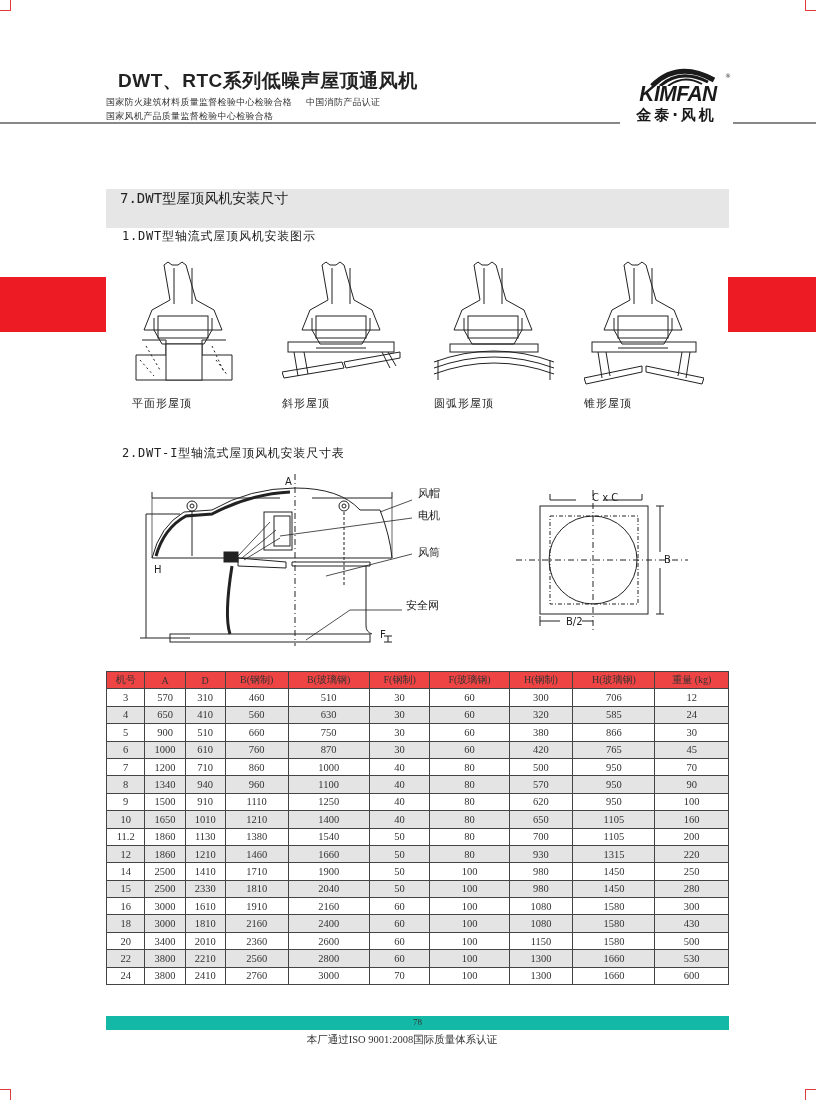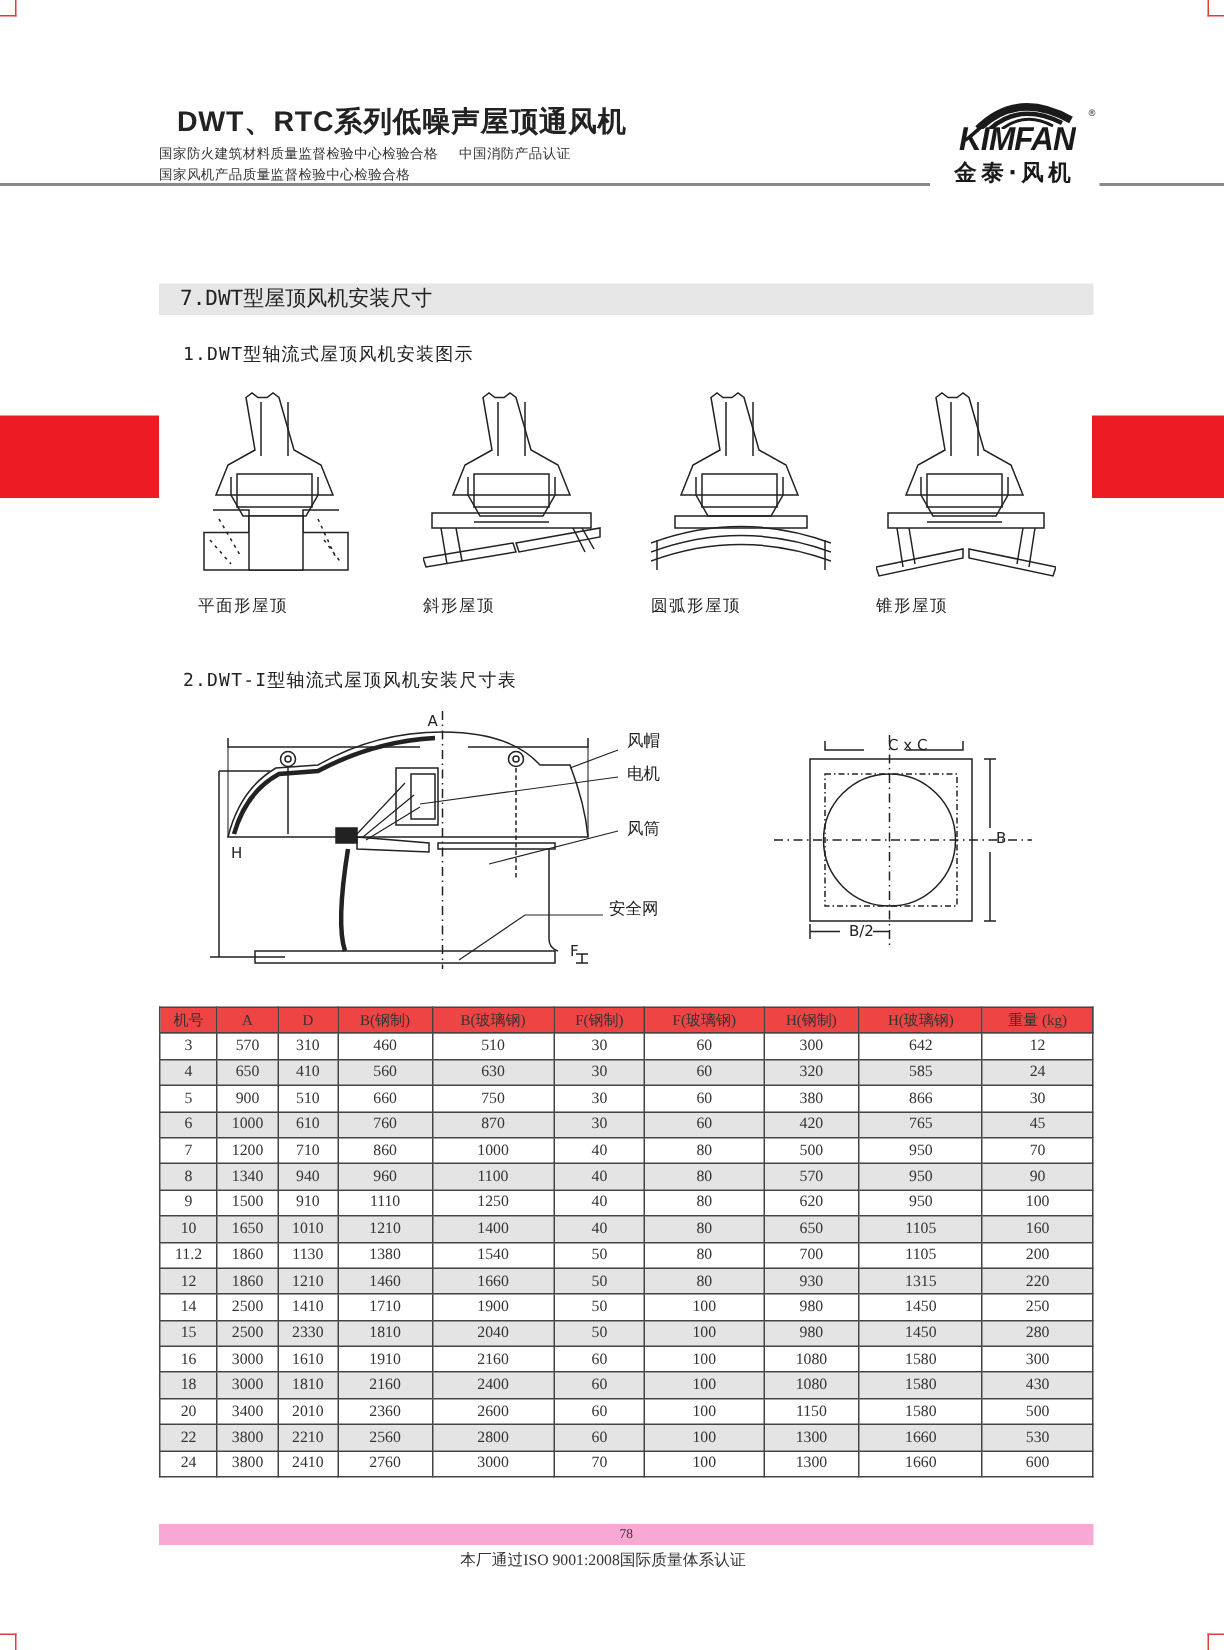--- a/index.html
+++ b/index.html
@@ -28,21 +28,21 @@
 
   .logo { position: absolute; left: 620px; top: 62px; width: 113px; height: 66px; text-align: center; }
   .logo-arc { position: absolute; left: 28px; top: 2px; width: 70px; height: 22px; }
   .logo-word { position: absolute; left: 4px; top: 20px; width: 108px; font-size: 21px; font-weight: bold;
                font-style: italic; letter-spacing: -0.5px; color: #1a1a1a; font-family: "Liberation Sans", sans-serif;
                transform: scaleY(1.05); }
   .logo-reg { position: absolute; right: 2px; top: 10px; font-size: 6px; color: #333; }
   .logo-cn { position: absolute; left: 0; top: 44px; width: 113px; font-size: 15px; font-weight: bold; color: #1a1a1a;
              letter-spacing: 3px; }
 
-  .section-bar { position: absolute; left: 106px; top: 189px; width: 623px; height: 21px; background: #e6e6e6; }
+  .section-bar { position: absolute; left: 106px; top: 189px; width: 623px; height: 39px; background: #e6e6e6; }
   .section-title { position: absolute; left: 14px; top: 1px; font-size: 14px; color: #222; font-family: "DejaVu Sans Mono", monospace; }
 
   .sub-title { position: absolute; left: 122px; font-size: 12px; color: #222; letter-spacing: 0.8px;
                font-family: "DejaVu Sans Mono", monospace; }
   .sub-title.s1 { top: 228px; }
   .sub-title.s2 { top: 445px; }
 
   .roof-fig { position: absolute; top: 260px; width: 120px; height: 130px; }
   .roof-label { position: absolute; top: 396px; font-size: 11px; color: #222; letter-spacing: 1px; width: 120px; text-align: left; }
 
@@ -50,21 +50,21 @@
   .diagram-plan { position: absolute; left: 516px; top: 490px; width: 175px; height: 140px; }
   .callout { position: absolute; font-size: 11px; color: #222; }
 
   table.dims { position: absolute; left: 106px; top: 671px; width: 623px; border-collapse: collapse;
                font-family: "Liberation Serif", "DejaVu Serif", serif; font-size: 10.5px; color: #333; }
   table.dims th, table.dims td { border: 1px solid #444; text-align: center; height: 16.4px; padding: 0; font-weight: normal; }
   table.dims th { background: #ef4444; font-size: 10px; }
   table.dims tr.alt td { background: #e4e4e4; }
   table.dims { border: 1.5px solid #333; }
 
-  .footer-bar { position: absolute; left: 106px; top: 1016px; width: 623px; height: 14px; background: #f9a8d4; }
+  .footer-bar { position: absolute; left: 106px; top: 1016px; width: 623px; height: 14px; background: #14b8a6; }
   .page-num { position: absolute; left: 0; width: 623px; top: 1px; text-align: center; font-size: 9px; color: #333;
               font-family: "Liberation Serif", serif; }
   .footer-text { position: absolute; left: 0; width: 804px; top: 1033px; text-align: center; font-size: 10.5px; color: #333;
                  font-family: "Liberation Serif", serif; }
 </style>
 </head>
 <body>
 
 <div class="crop tl"></div>
 <div class="crop tr"></div>
@@ -214,21 +214,21 @@
   <tbody id="table-body">
       <tr>
         <td>3</td>
         <td>570</td>
         <td>310</td>
         <td>460</td>
         <td>510</td>
         <td>30</td>
         <td>60</td>
         <td>300</td>
-        <td>642</td>
+        <td>706</td>
         <td>12</td>
       </tr>
       <tr class="alt">
         <td>4</td>
         <td>650</td>
         <td>410</td>
         <td>560</td>
         <td>630</td>
         <td>30</td>
         <td>60</td>

